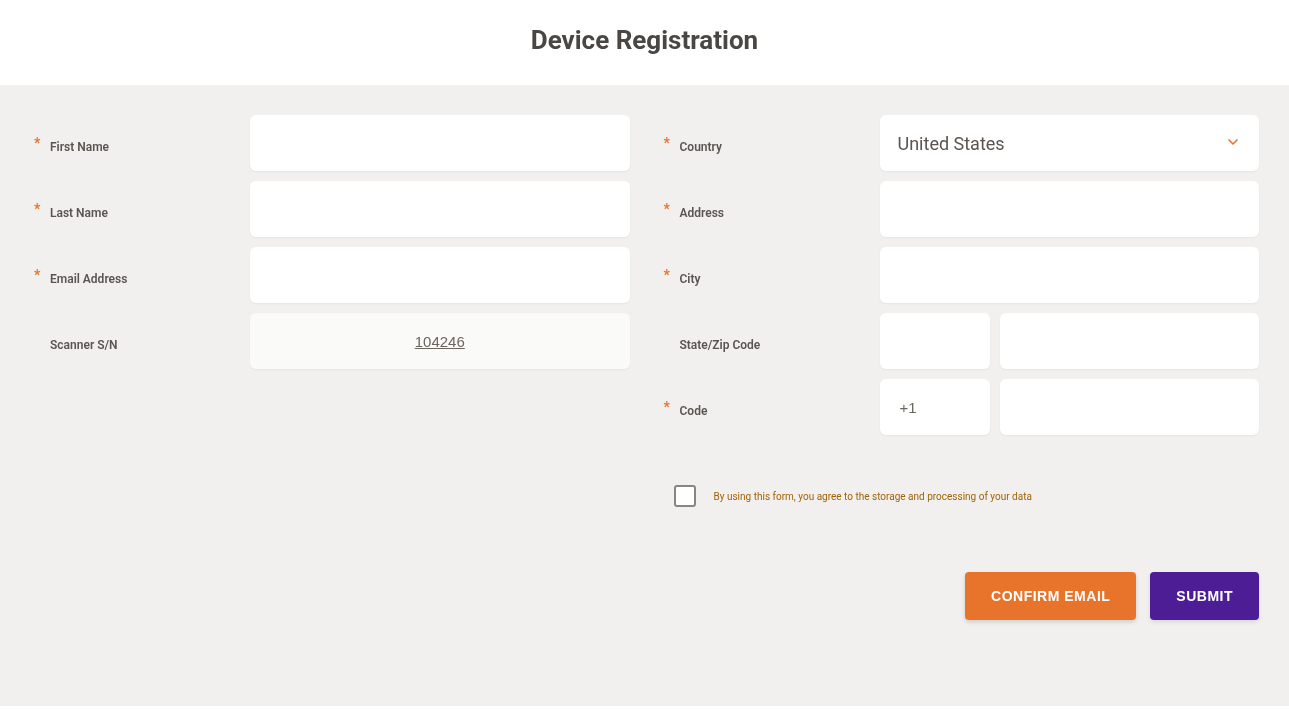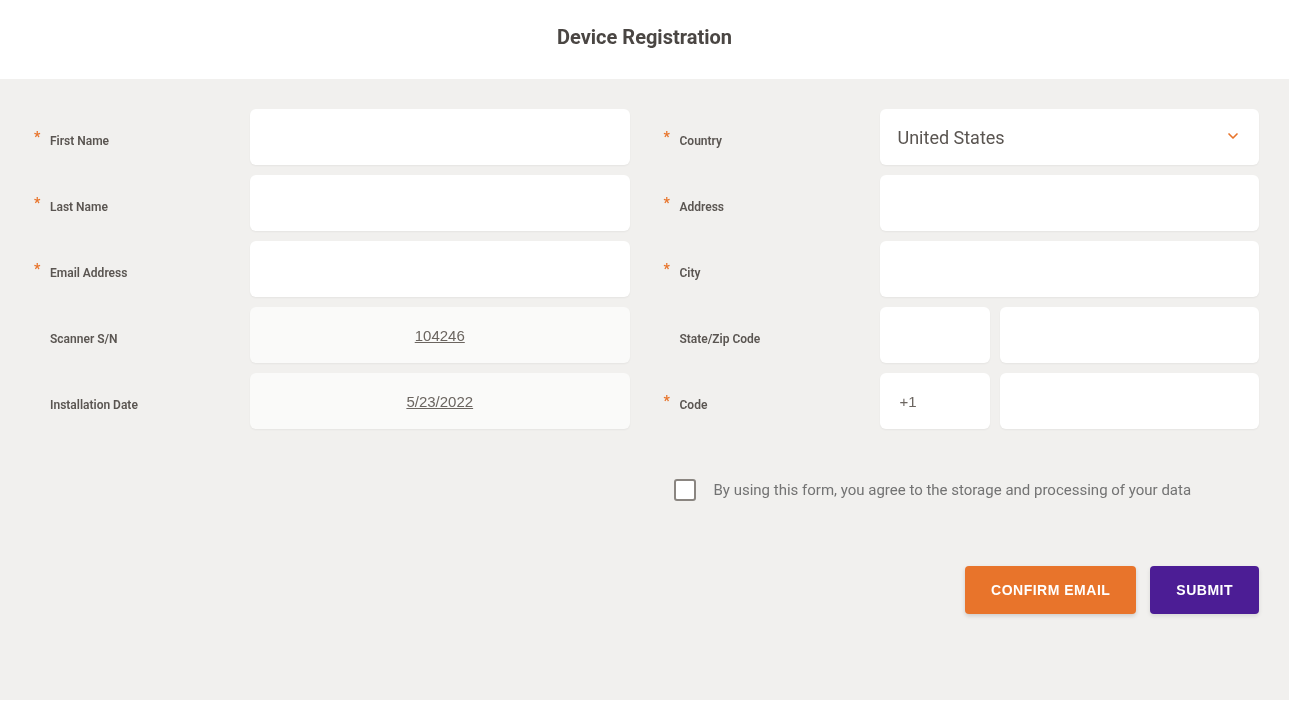--- a/index.html
+++ b/index.html
@@ -14,21 +14,21 @@
       width: 1289px;
       height: 709px;
       overflow: hidden;
     }
     .header {
       background: #ffffff;
       padding: 25px 0 30px 0;
       text-align: center;
     }
     .header h1 {
-      font-size: 20px;
+      font-size: 26px;
       font-weight: 700;
       color: #4a4643;
     }
     .form-area {
       background: #f1f0ee;
       padding: 30px 30px 30px 30px;
       height: calc(100% - 88px);
     }
     .form-grid {
       display: flex;
@@ -136,22 +136,22 @@
     .checkbox {
       width: 22px;
       height: 22px;
       border: 2px solid #8a8580;
       border-radius: 3px;
       background: #ffffff;
       cursor: pointer;
       flex: none;
     }
     .consent-text {
-      font-size: 15px;
-      color: #737373;
+      font-size: 10px;
+      color: #a16207;
     }
     .button-row {
       margin-top: 55px;
       display: flex;
       justify-content: flex-end;
       gap: 14px;
       padding-right: 0;
     }
     .btn {
       height: 48px;
@@ -220,29 +220,20 @@
       <div class="field-row">
         <div class="label-wrap">
           <span class="required"></span>
           <span class="label-text">Scanner S/N</span>
         </div>
         <div class="input-wrap">
           <input type="text" class="text-input readonly" readonly="" value="104246" style="">
         </div>
       </div>
 
-      <div class="field-row">
-        <div class="label-wrap">
-          <span class="required"></span>
-          <span class="label-text">Installation Date</span>
-        </div>
-        <div class="input-wrap">
-          <input type="text" class="text-input readonly" readonly="" value="5/23/2022" style="">
-        </div>
-      </div>
 
     </div>
 
     <div class="col">
 
       <div class="field-row">
         <div class="label-wrap">
           <span class="required">*</span>
           <span class="label-text">Country</span>
         </div>

